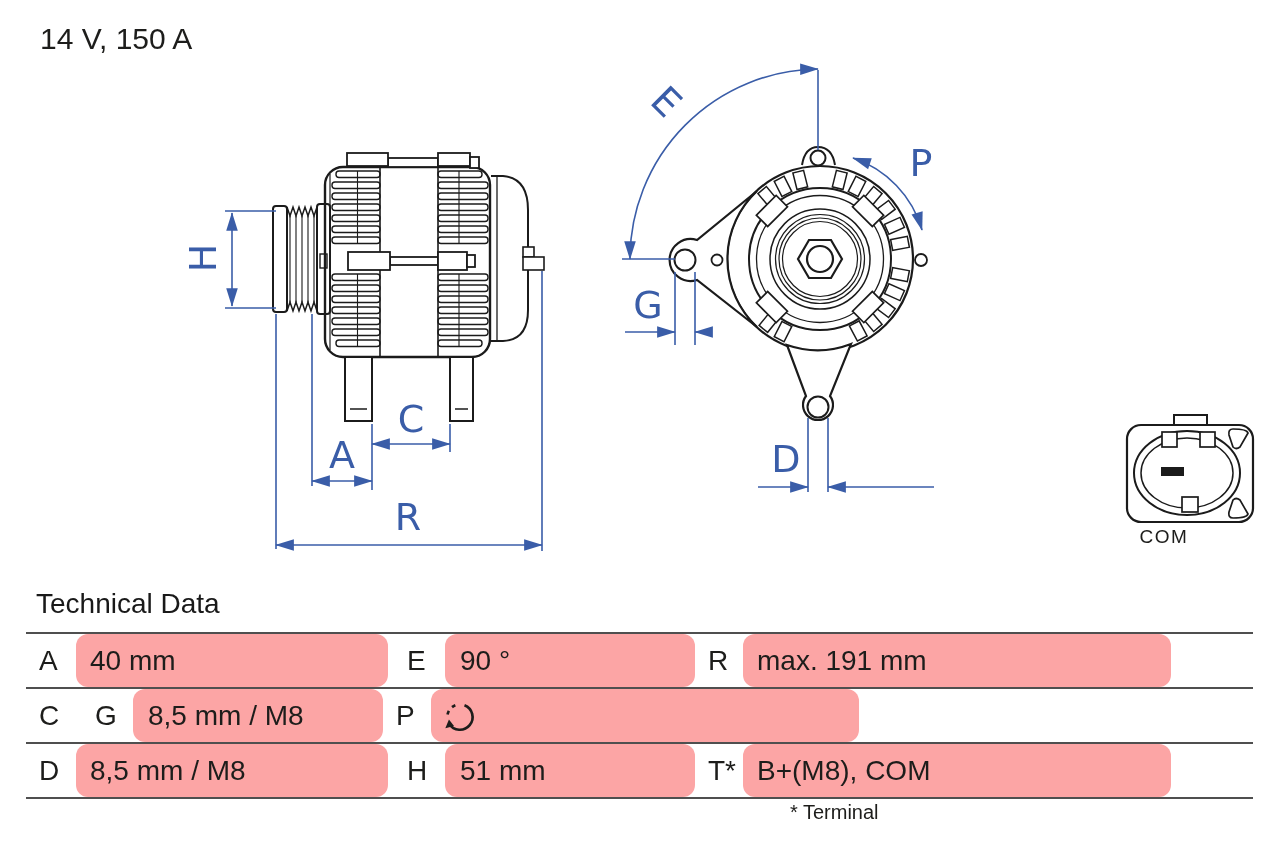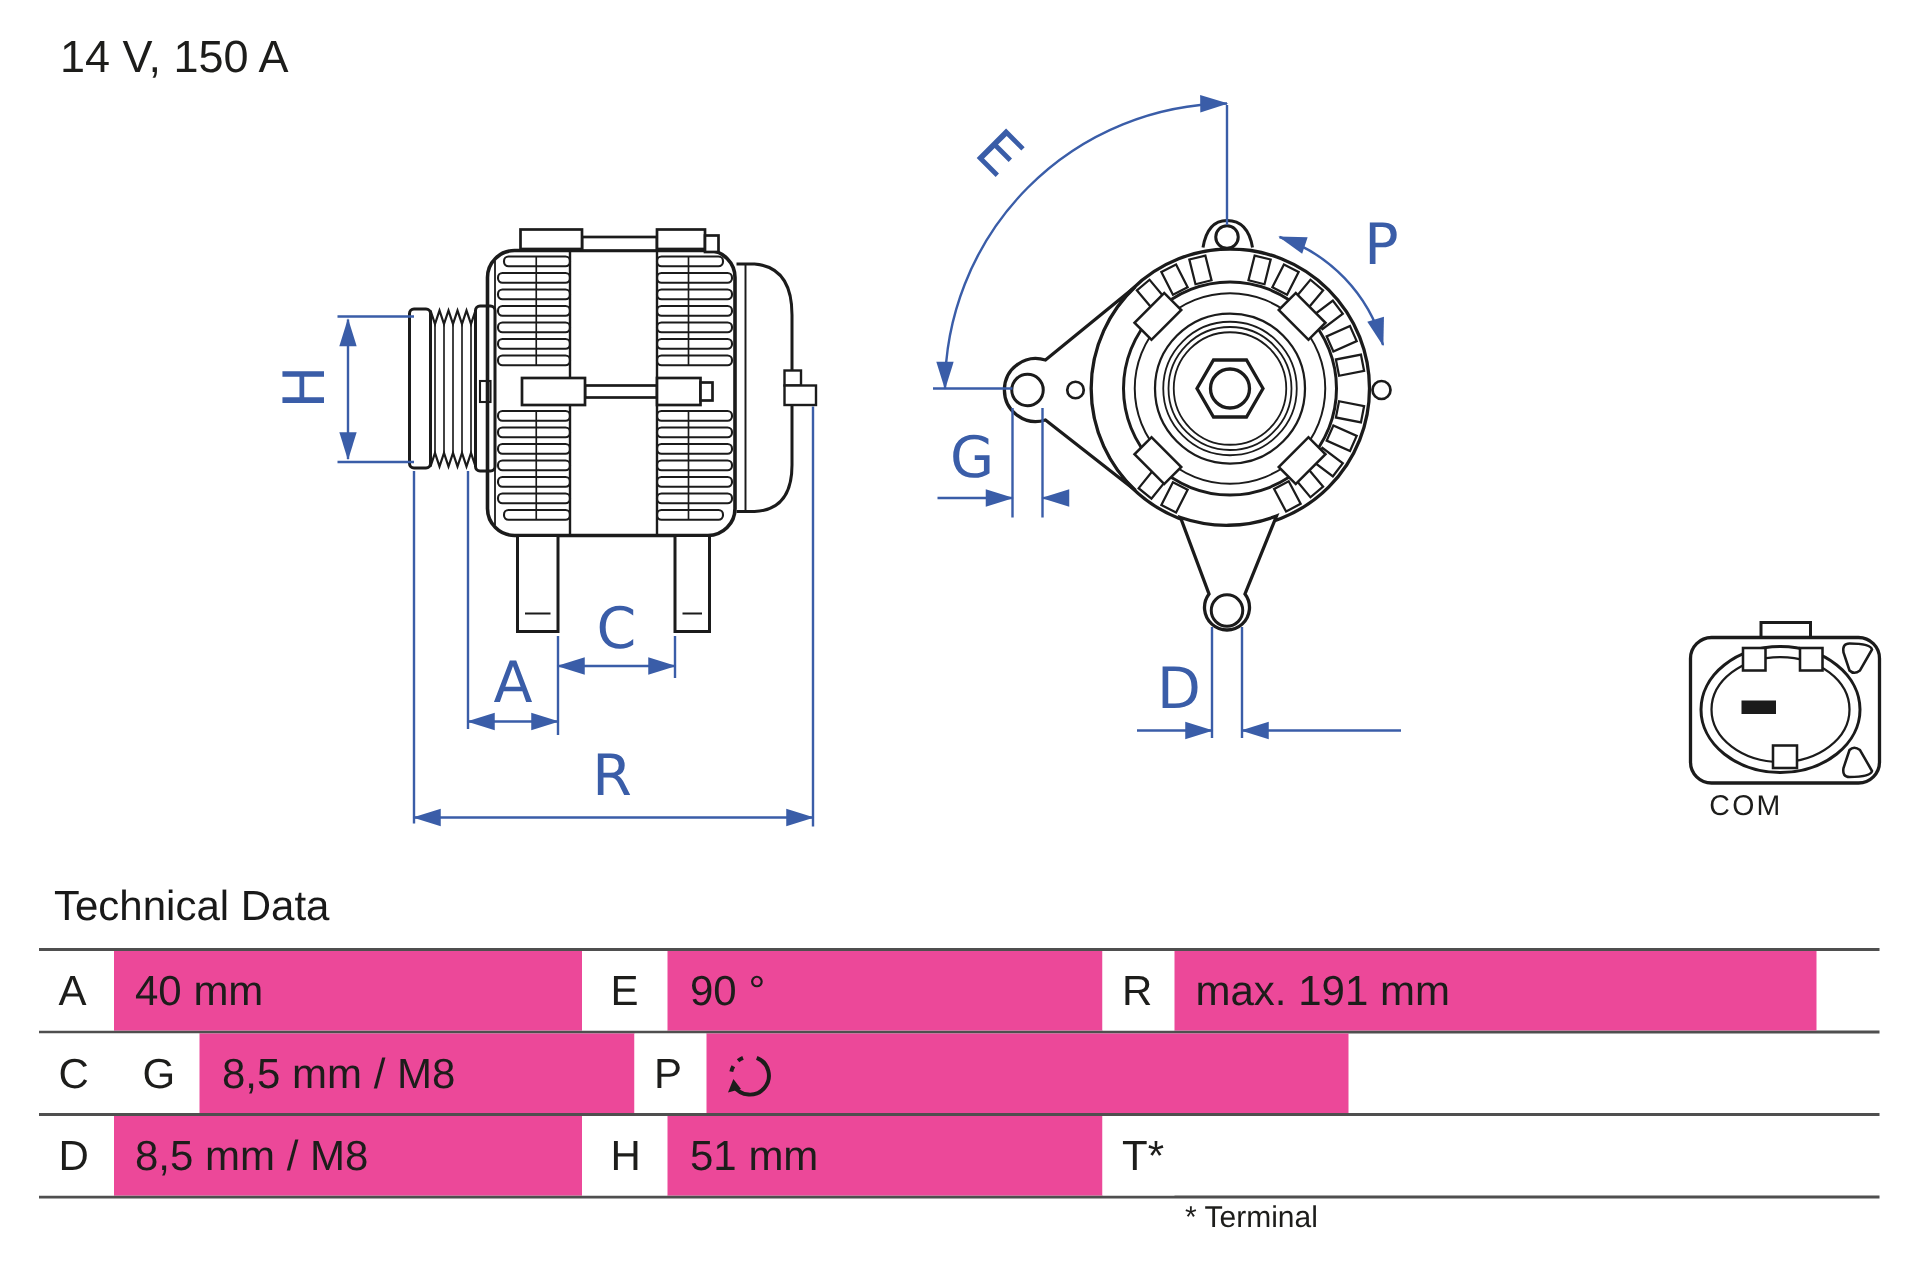--- a/index.html
+++ b/index.html
@@ -5,25 +5,25 @@
   html,body{margin:0;padding:0;background:#fff;}
   #page{position:relative;width:1280px;height:853px;background:#ffffff;overflow:hidden;
         font-family:"Liberation Sans", sans-serif;color:#1d1d1b;}
   #title{position:absolute;left:40px;top:22px;font-size:30px;font-weight:400;color:#1d1d1b;}
   #drawing{position:absolute;left:0;top:0;}
   #td-heading{position:absolute;left:36px;top:588px;font-size:28px;font-weight:400;color:#191919;}
   .tbl{position:absolute;left:26px;top:632px;width:1227px;border-bottom:2px solid #4f4f4f;}
   .trow{display:flex;height:55px;border-top:2px solid #4f4f4f;box-sizing:border-box;}
   .cell{display:flex;align-items:center;font-size:28px;box-sizing:border-box;height:100%;}
   .lab{background:#ffffff;}
-  .val{background:#ec4899;}
+  .val{background:#fca5a5;border-radius:12px;}
   .w1{width:50px;padding-left:13px;}
   .w2{width:312px;padding-left:14px;}
   .w3{width:57px;padding-left:19px;}
-  .w4{width:290px;padding-left:15px;}
+  .w4{width:250px;padding-left:15px;}
   .w5{width:48px;padding-left:13px;}
   .w6{width:428px;padding-left:14px;}
   #footnote{position:absolute;left:790px;top:801px;font-size:20px;color:#1d1d1b;}
   .dimtxt{font-family:"DejaVu Sans", sans-serif;font-size:38px;fill:#3A5DA8;}
   .comtxt{font-family:"Liberation Sans", sans-serif;font-size:19px;letter-spacing:1.5px;fill:#1d1d1b;}
   .roticon{margin-left:-2px;}
 </style>
 </head>
 <body>
 
@@ -248,18 +248,19 @@
           <polygon points="2.2,28.6 10.4,26.4 5.6,20.2" fill="#1d1d1b"></polygon>
         </svg>
       </div>
     </div>
     <div class="trow">
       <div class="cell lab w1">D</div>
       <div class="cell val w2">8,5 mm / M8</div>
       <div class="cell lab w3">H</div>
       <div class="cell val w4">51 mm</div>
       <div class="cell lab w5">T*</div>
+      <div class="cell val w6">B+(M8), COM</div>
     </div>
   </div>
 
   <div id="footnote">* Terminal</div>
 
 </div>
 
 </body></html>

